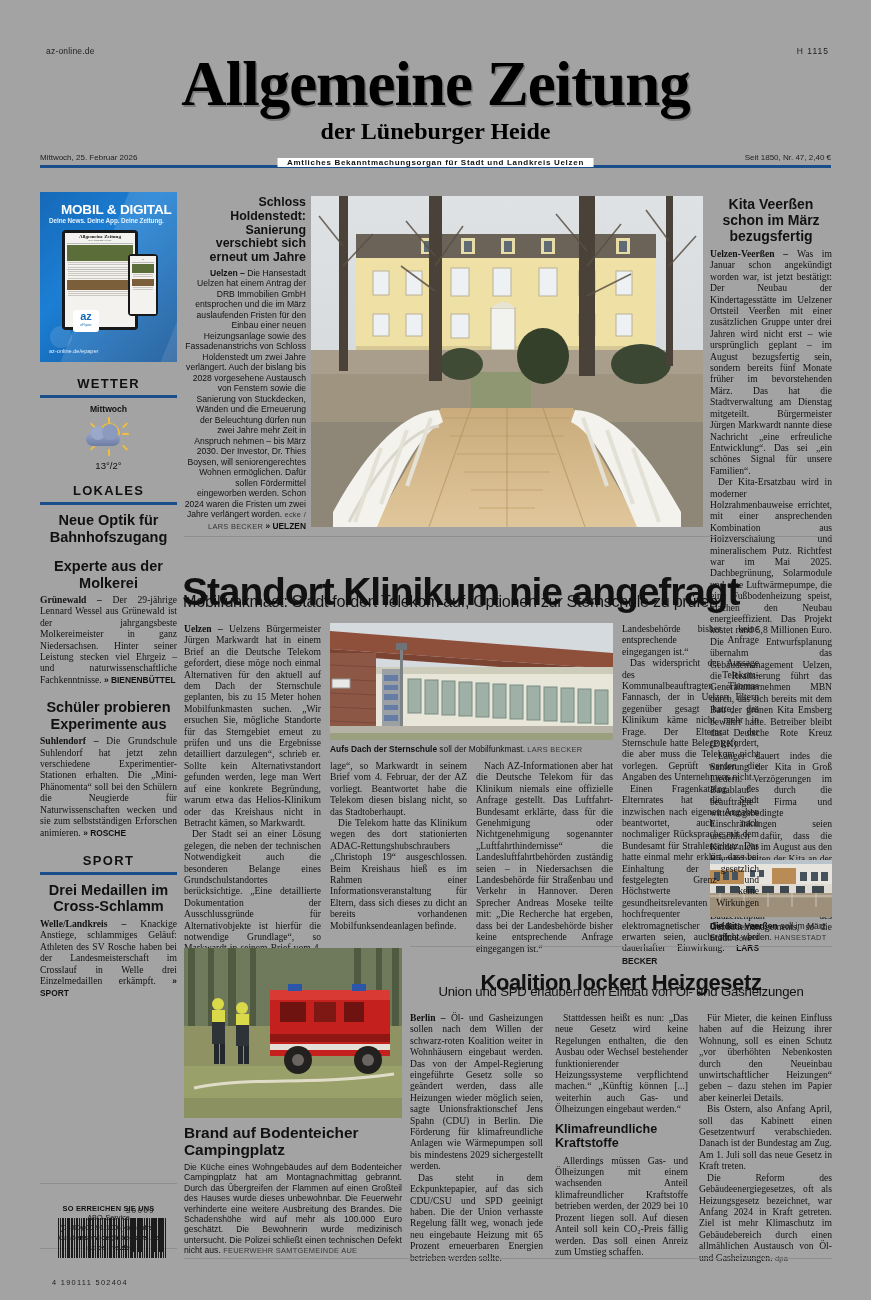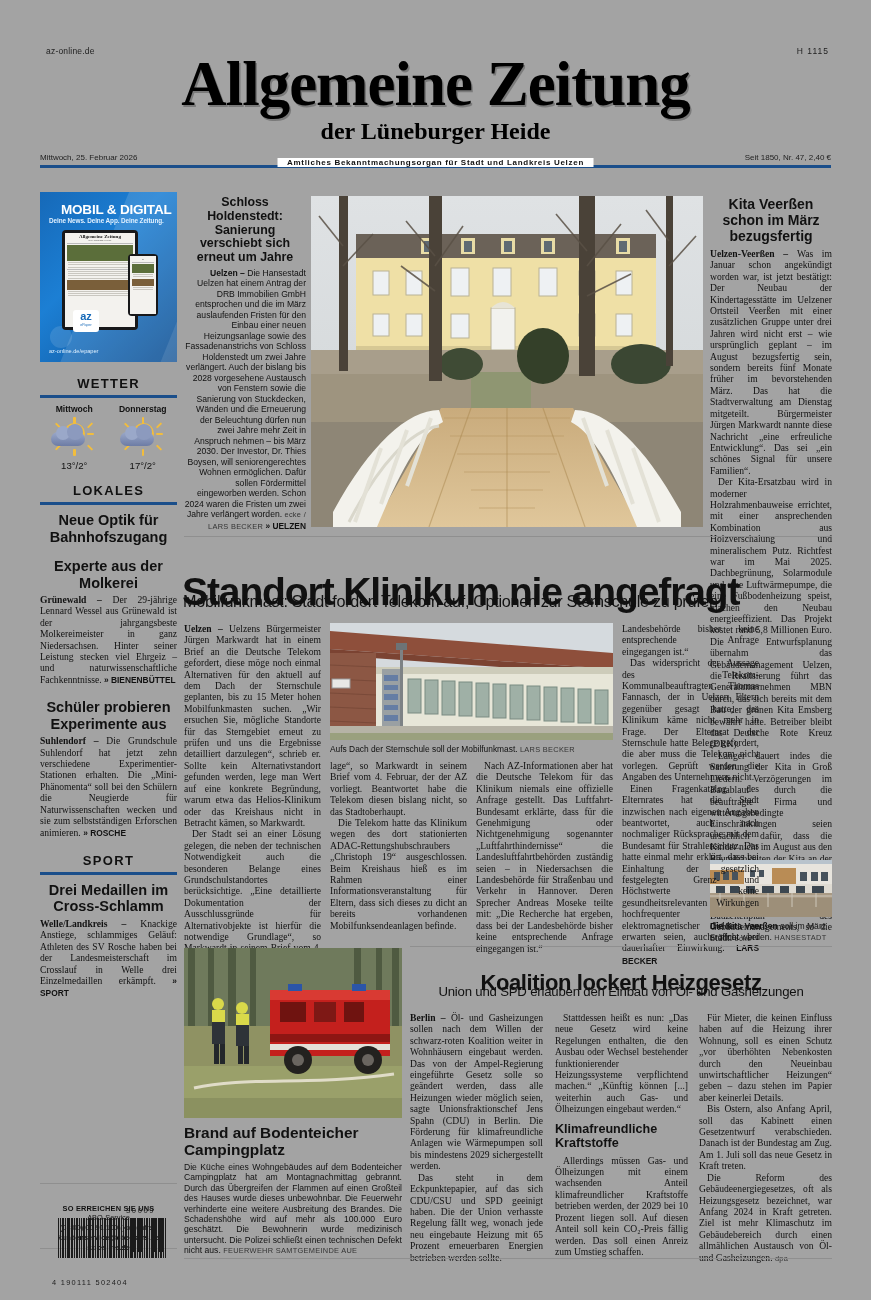--- a/index.html
+++ b/index.html
@@ -90,21 +90,21 @@
   .contact .c-b{font-weight:bold;font-size:7.4px;line-height:10px;}
 
   .barcode-box{position:absolute;left:40px;top:1196px;width:140px;height:60px;}
   .bc{display:flex;align-items:flex-end;height:40px;}
   .bc i{display:block;background:#1b1b1b;margin-right:1px;}
   .bc-num{font-family:"Liberation Sans",sans-serif;font-size:7.4px;letter-spacing:1.3px;color:#222;margin-top:1px;}
   .bc-top{font-family:"Liberation Sans",sans-serif;font-size:7.6px;letter-spacing:1.6px;color:#222;}
 
   
   .schloss{position:absolute;left:184px;top:196px;width:122px;}
-  .schloss h2{margin:0 0 3px;font-family:"Liberation Sans",sans-serif;font-weight:bold;font-size:12.4px;line-height:13.8px;text-align:center;color:#111;}
+  .schloss h2{margin:0 0 3px;font-family:"Liberation Sans",sans-serif;font-weight:bold;font-size:12.4px;line-height:13.8px;text-align:right;color:#111;}
   .schloss p{margin:0;font-family:"Liberation Sans",sans-serif;font-size:8.6px;line-height:10.5px;text-align:right;color:#111;}
 
   .bridge{position:absolute;left:311px;top:196px;width:392px;height:331px;overflow:hidden;background:#cfd3d6;}
 
   
   .kita{position:absolute;left:710px;top:196px;width:122px;}
   .kita h2{margin:0 0 4px;text-align:center;font-family:"Liberation Sans",sans-serif;font-weight:bold;font-size:14px;line-height:16px;color:#111;}
   .kita p{margin:0;}
   .kita-img{position:absolute;left:710px;top:860px;width:122px;height:57px;overflow:hidden;background:#b9bec2;}
   .kita-cap{position:absolute;left:710px;top:921px;width:122px;font-family:"Liberation Sans",sans-serif;font-size:8.6px;line-height:10.5px;color:#111;}
@@ -222,35 +222,20 @@
             <div class="ray" style="left:42px;top:5px;width:2.4px;height:7px;transform:rotate(45deg);"></div>
             <div class="ray" style="left:40px;top:16px;width:7px;height:2.4px;"></div>
             <div class="ray" style="left:42px;top:27px;width:2.4px;height:7px;transform:rotate(-45deg);"></div>
             <div class="ray" style="left:26px;top:32px;width:2.4px;height:7px;"></div>
             <div class="ray" style="left:10px;top:27px;width:2.4px;height:7px;transform:rotate(45deg);"></div>
             <div class="sun"></div>
             <div class="cloud"></div>
           </div>
           <div class="wtemp">13°/2°</div>
         </div>
-        <div class="wday">
-          <div class="dn">Donnerstag</div>
-          <div class="wicon">
-            <div class="ray" style="left:26px;top:0;width:2.4px;height:7px;"></div>
-            <div class="ray" style="left:10px;top:5px;width:2.4px;height:7px;transform:rotate(-45deg);"></div>
-            <div class="ray" style="left:42px;top:5px;width:2.4px;height:7px;transform:rotate(45deg);"></div>
-            <div class="ray" style="left:40px;top:16px;width:7px;height:2.4px;"></div>
-            <div class="ray" style="left:42px;top:27px;width:2.4px;height:7px;transform:rotate(-45deg);"></div>
-            <div class="ray" style="left:26px;top:32px;width:2.4px;height:7px;"></div>
-            <div class="ray" style="left:10px;top:27px;width:2.4px;height:7px;transform:rotate(45deg);"></div>
-            <div class="sun"></div>
-            <div class="cloud"></div>
-          </div>
-          <div class="wtemp">17°/2°</div>
-        </div>
       </div>
     </div>
 
     <div class="lok-wrap">
       <div class="sec-head">LOKALES</div>
       <div class="wetter-rule"></div>
 
       <div class="brief">
         <h3>Neue Optik für Bahnhofszugang</h3>
       </div>
@@ -586,21 +571,21 @@
       <rect x="2" y="56" width="18" height="9" fill="#e8e8e6" stroke="#9a9a9a"></rect>
 
       <rect x="70" y="20" width="3" height="97" fill="#7d8285"></rect>
       <rect x="66" y="20" width="11" height="7" fill="#6d7376"></rect>
 
       <rect x="0" y="103" width="283" height="14" fill="#b6b3a6"></rect>
       <rect x="0" y="110" width="283" height="7" fill="#9aa07e"></rect>
     </svg>
   </div>
   <div class="sterncap">
-    <span style="font-weight:normal;margin-top:28px;">Aufs Dach der Sternschule</span><span> soll der Mobilfunkmast.</span> <span class="credit">LARS BECKER</span>
+    <span style="font-weight:bold;margin-top:28px;">Aufs Dach der Sternschule</span><span> soll der Mobilfunkmast.</span> <span class="credit">LARS BECKER</span>
   </div>
 
   <div class="mcol mc2" style="top:760px;">
     <p class="body-serif"><span>lage“, so Markwardt in seinem Brief vom 4. Februar, der der AZ vorliegt. Beantwortet habe die Telekom diesen bislang nicht, so das Stadtoberhaupt.</span></p>
     <p class="body-serif indent">Die Telekom hatte das Klinikum wegen des dort stationierten ADAC-Rettungshubschraubers „Christoph 19“ ausgeschlossen. Beim Kreishaus hieß es im Rahmen einer Informationsveranstaltung für Eltern, dass sich dieses zu dicht an bereits vorhandenen Mobilfunksendeanlagen befinde.</p>
   </div>
 
   <div class="mcol mc3" style="top:760px;">
     <p class="body-serif indent">Nach AZ-Informationen aber hat die Deutsche Telekom für das Klinikum niemals eine offizielle Anfrage gestellt. Das Luftfahrt-Bundesamt erklärte, dass für die Genehmigung oder Nichtgenehmigung sogenannter „Luftfahrthindernisse“ die Landesluftfahrtbehörden zuständig seien – in Niedersachsen die Landesbehörde für Straßenbau und Verkehr in Hannover. Deren Sprecher Andreas Moseke teilte mit: „Die Recherche hat ergeben, dass bei der Landesbehörde bisher keine entsprechende Anfrage eingegangen ist.“</p>
   </div>

